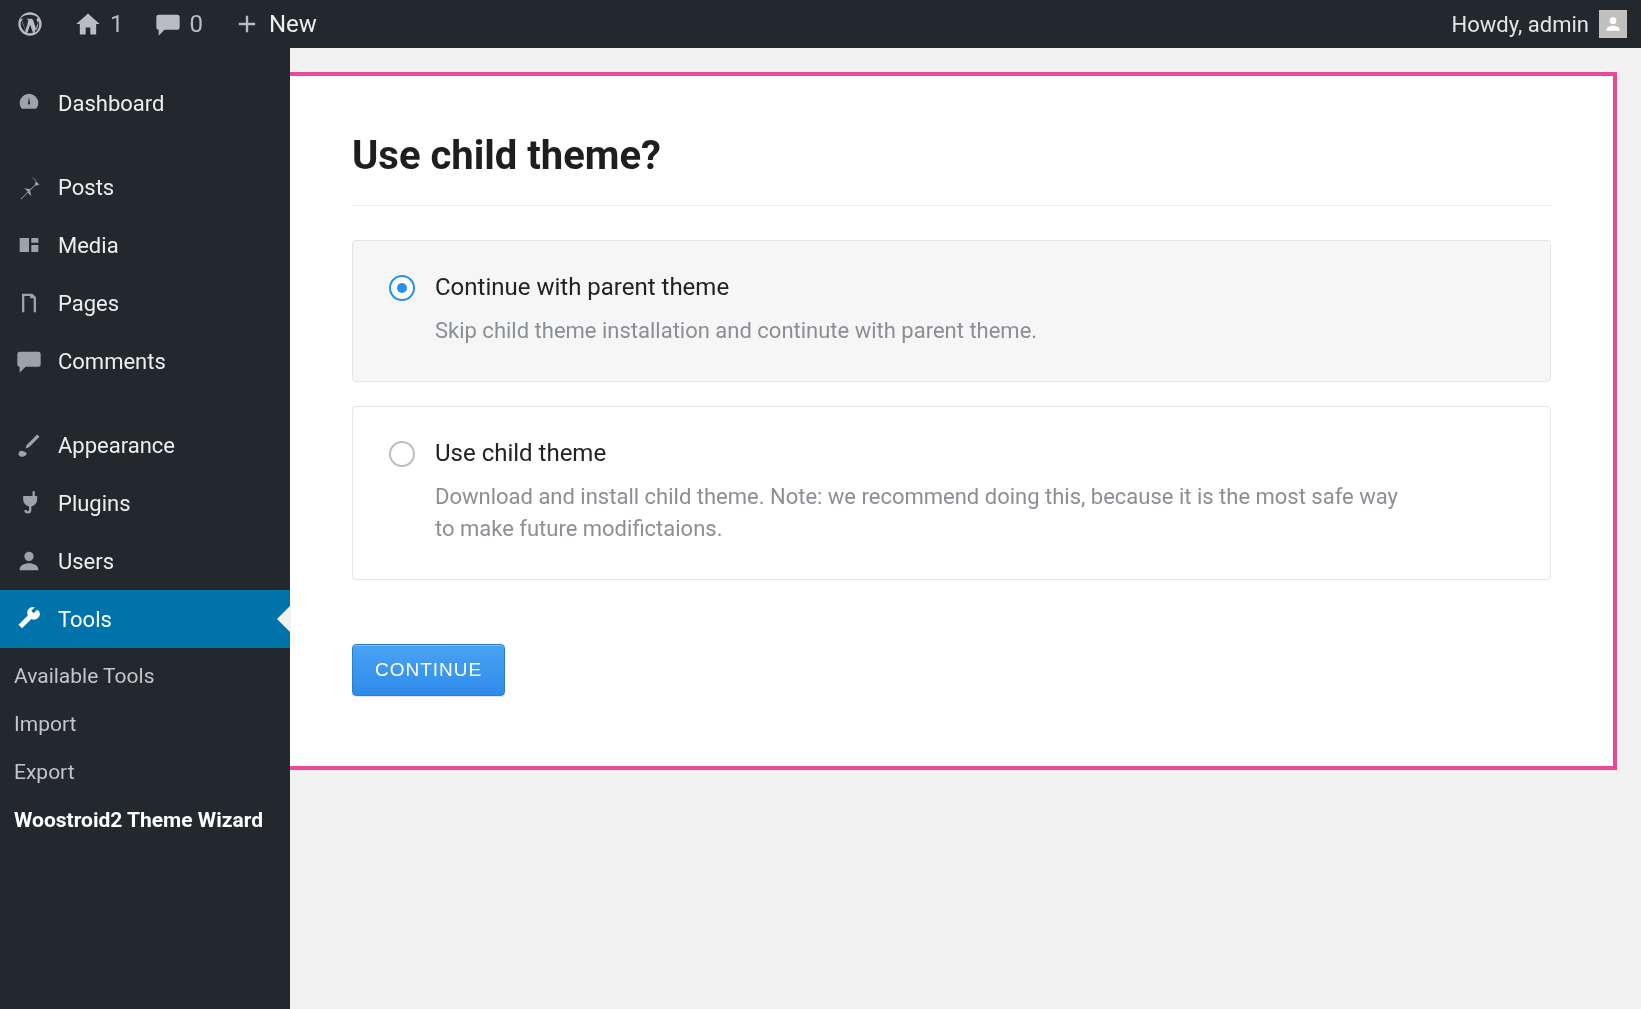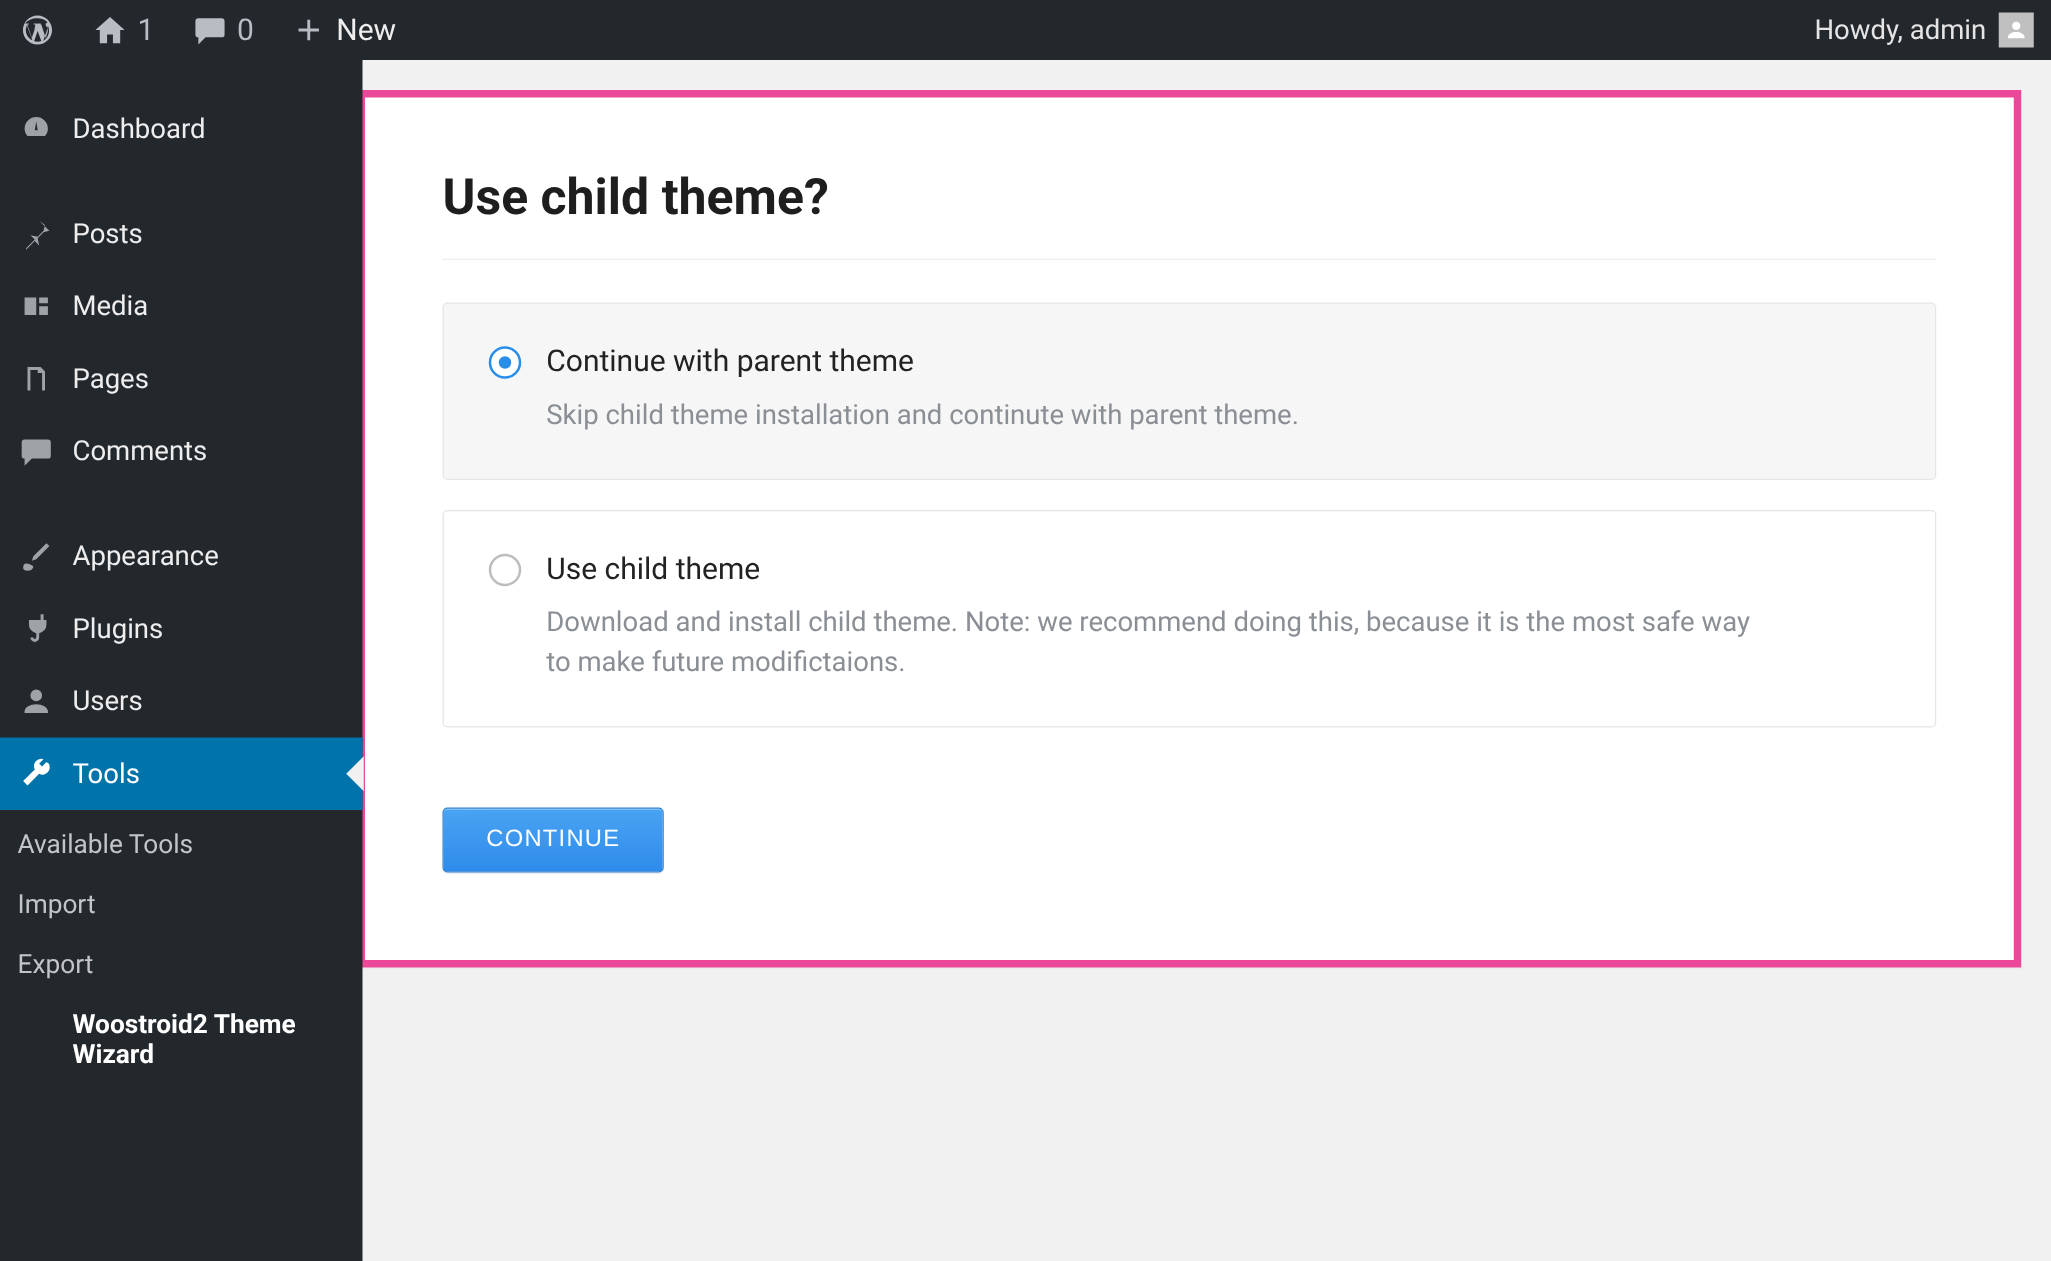--- a/index.html
+++ b/index.html
@@ -81,31 +81,31 @@
       border-right: 14px solid #f1f1f1;
     }
 
     .submenu { padding: 4px 0 12px 0; }
     .sub-item {
       padding: 12px 14px;
       color: #c3c4c7;
       font-size: 21px;
       cursor: pointer;
     }
-    .sub-item.active { color: #fff; font-weight: 700; margin-left: 44px; }
+    .sub-item.active { color: #fff; font-weight: 700; }
 
     
     .content-wrap {
       position: absolute;
       top: 48px; left: 262px; right: 0; bottom: 0;
       padding: 24px 24px 24px 24px;
     }
     .panel {
       background: #fff;
-      border: 6px solid #ec4899;
+      border: 4px solid #ec4899;
       box-shadow: 0 1px 1px rgba(0,0,0,0.04);
       padding: 56px 62px 70px 62px;
     }
     .panel h1 {
       font-size: 40px;
       font-weight: 700;
       color: #1e1e1e;
       margin-bottom: 26px;
     }
     .panel-divider { height: 1px; background: #ededed; margin-bottom: 34px; }
@@ -134,21 +134,21 @@
     .radio .dot { width: 10px; height: 10px; border-radius: 50%; background: #298eea; display: none; }
     .radio.checked .dot { display: block; }
 
     .opt-body { display: flex; flex-direction: column; gap: 14px; }
     .opt-title { font-size: 24px; color: #222; }
     .opt-desc { font-size: 22px; color: #8a8e95; line-height: 1.45; max-width: 980px; }
 
     .continue-btn {
       margin-top: 40px;
       display: inline-block;
-      padding: 14px 34px;
+      padding: 14px 22px;
       font-size: 19px;
       letter-spacing: 1px;
       color: #fff;
       background: linear-gradient(to bottom, #49a3f3, #2f8bea);
       border: 1px solid #2b7fd1;
       border-radius: 4px;
       cursor: pointer;
       text-transform: uppercase;
       box-shadow: 0 1px 0 rgba(0,0,0,0.1), inset 0 1px 0 rgba(255,255,255,0.3);
     }

